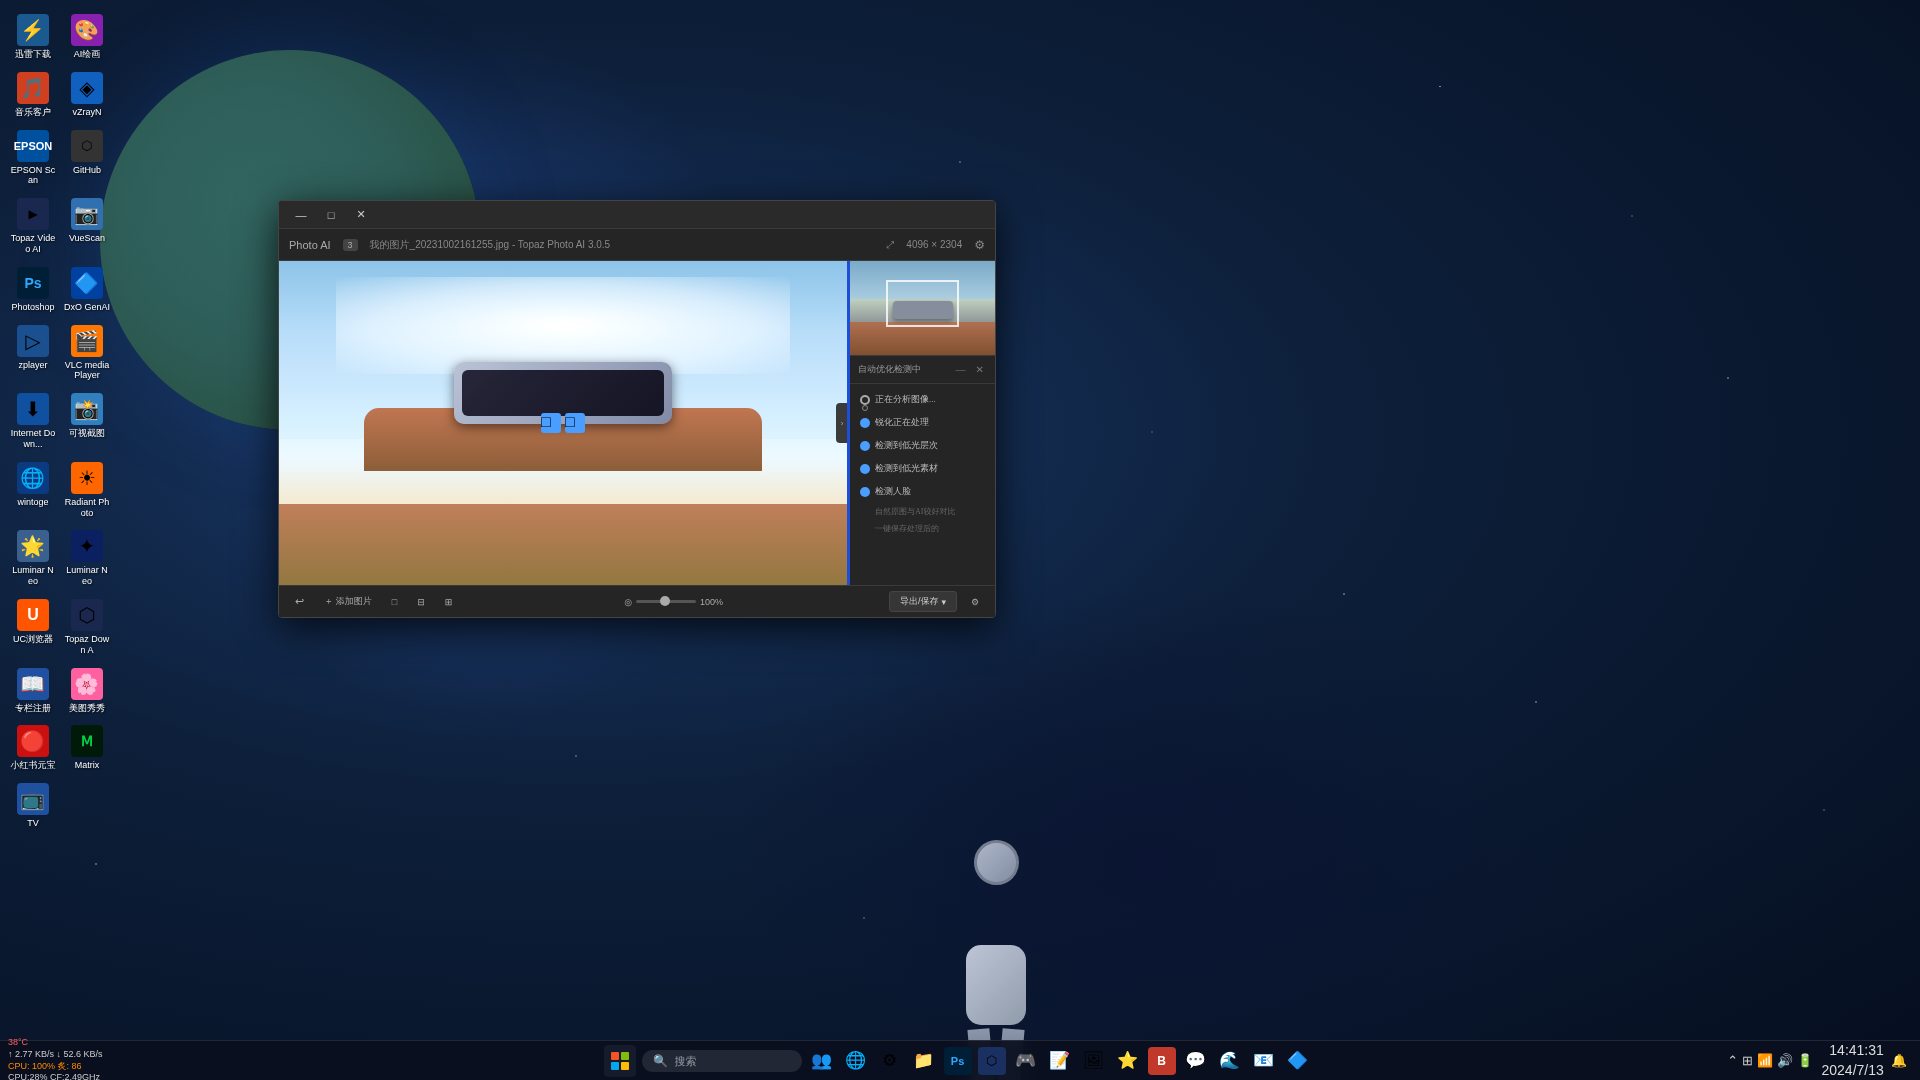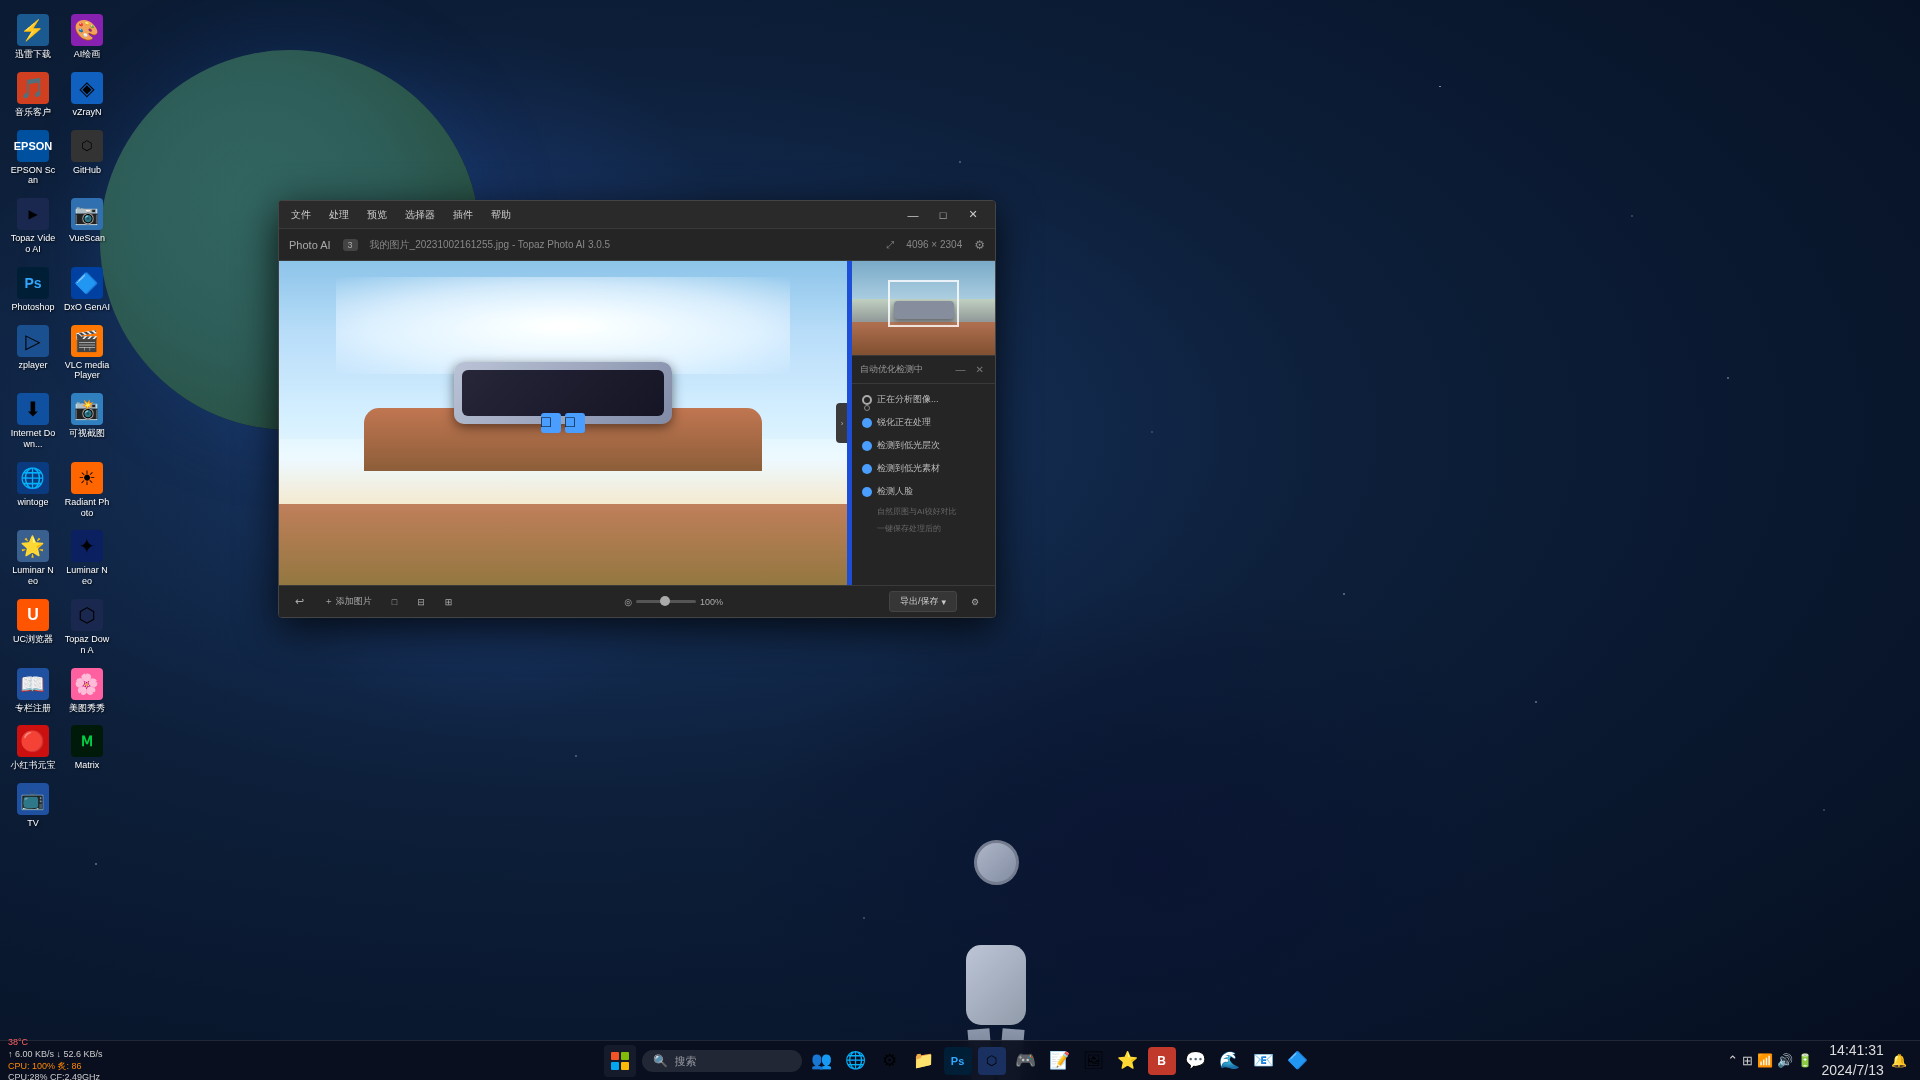--- a/index.html
+++ b/index.html
@@ -425,25 +425,26 @@
       height: 20px;
       background: #4a9eff;
       border-radius: 3px;
       cursor: pointer;
     }
 
     
     .right-panel {
       width: 148px;
       background: #252525;
-      border-left: 5px solid #1d4ed8;
+      border-left: 3px solid #1d4ed8;
       display: flex;
       flex-direction: column;
       overflow: hidden;
       flex-shrink: 0;
+      font-family: Liberation Serif, serif;
     }
 
     .thumbnail-area {
       height: 95px;
       background: #1a1a1a;
       border-bottom: 1px solid #3a3a3a;
       position: relative;
       overflow: hidden;
     }
 
@@ -736,28 +737,20 @@
   <div class="astronaut-legs">
     <div class="astronaut-leg left"></div>
     <div class="astronaut-leg right"></div>
   </div>
 
 </div>
 
 <div class="app-window">
 
   <div class="window-titlebar">
-    <div class="window-menu">
-      <span class="menu-item">文件</span>
-      <span class="menu-item">处理</span>
-      <span class="menu-item">预览</span>
-      <span class="menu-item">选择器</span>
-      <span class="menu-item">插件</span>
-      <span class="menu-item">帮助</span>
-    </div>
     <div class="window-controls">
       <div class="wc-btn minimize">—</div>
       <div class="wc-btn maximize">□</div>
       <div class="wc-btn close">✕</div>
     </div>
   </div>
 
   <div class="photo-ai-header">
     <span class="photo-ai-title">Photo AI</span>
     <span class="photo-ai-badge">3</span>
@@ -884,21 +877,21 @@
     <div class="toolbar-btn">
       <span>⚙</span>
     </div>
   </div>
 </div>
 
 <div class="taskbar">
   <div class="taskbar-left">
     <div class="taskbar-info">
       <span class="temp">38°C</span>
-      <span>↑ 6.00 KB/s  ↓ 52.6 KB/s</span>
+      <span>↑ 2.77 KB/s  ↓ 52.6 KB/s</span>
       <span class="cpu">CPU: 100%  炙: 86</span>
       <span>CPU:28%  CF:2.49GHz</span>
     </div>
   </div>
 
   <div class="taskbar-center">
     <div class="win-btn">
       <div class="win-logo">
         <div class="win-logo-cell"></div>
         <div class="win-logo-cell"></div>

